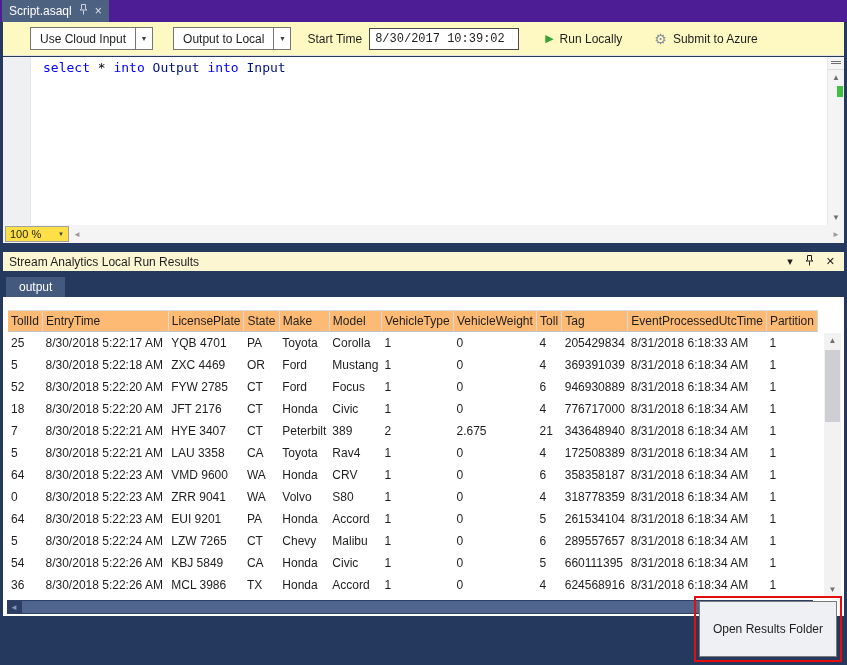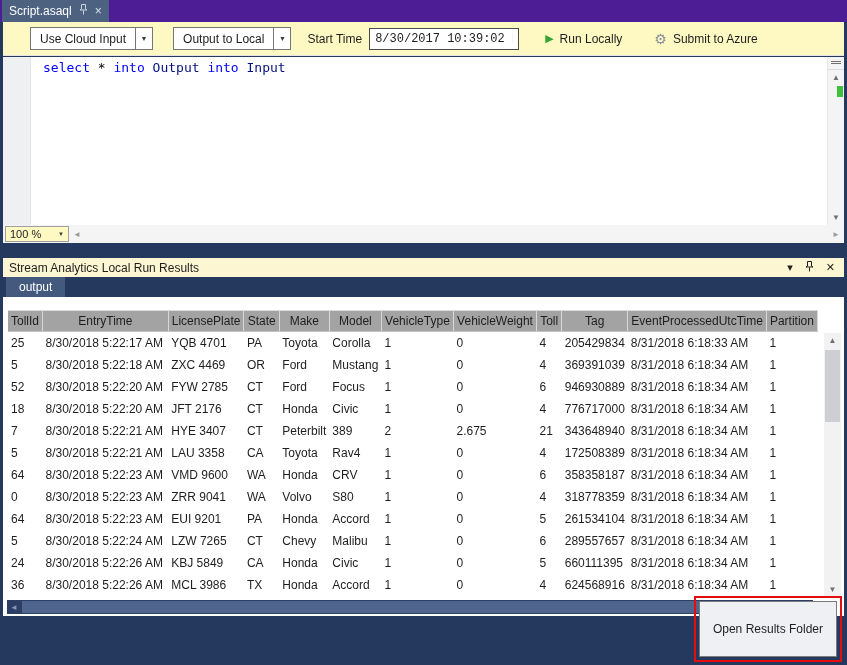--- a/index.html
+++ b/index.html
@@ -42,42 +42,42 @@
   .grip-btn::after { content:""; position:absolute; left:3px; right:3px; top:4px;
                      border-top:3px double #6f6f6f; }
   .scroll-arrow { height:15px; display:flex; align-items:center; justify-content:center;
                   font-size:8px; color:#6f6f6f; }
   .vscroll-down { position:absolute; bottom:0; left:0; right:0; }
   .edit-mark { position:absolute; right:1px; top:29px; width:6px; height:11px; background:#3fc03e; }
 
   
   .editor-bottom { position:absolute; left:3px; top:225px; width:841px; height:18px; background:#f4f4f5;
                    display:flex; align-items:center; }
-  .zoom-combo { width:64px; height:16px; margin-left:2px; background:#fef9c3; border:1px solid #a0a0a0;
+  .zoom-combo { width:64px; height:16px; margin-left:2px; background:#fde047; border:1px solid #a0a0a0;
                 display:flex; align-items:center; justify-content:space-between; font-size:11px;
                 padding:0 4px; color:#1e1e1e;text-align:right; }
   .zoom-combo .combo-arrow-sm { font-size:6px; color:#3c3c3c; }
   .hscroll-track { flex:1; height:100%; position:relative; display:flex; align-items:center;
                    justify-content:space-between; padding:0 4px; color:#9a9a9a; font-size:8px; }
 
   
-  .results-header { position:absolute; left:3px; top:258px; width:841px; height:19px; background:#fdf6d3;
+  .results-header { position:absolute; left:3px; top:252px; width:841px; height:19px; background:#fdf6d3;
                     display:flex; align-items:center; }
   .results-title { font-size:12px; color:#1e1e1e; margin-left:6px; }
   .header-icons { margin-left:auto; display:flex; gap:12px; margin-right:9px; align-items:center;
                   color:#1e1e1e; font-size:11px; }
   .output-tab { position:absolute; left:6px; top:277px; height:20px; background:#44597e; color:#fff;
                 font-size:12px; display:flex; align-items:center; padding:0 13px; }
 
   .results-body { position:absolute; left:3px; top:297px; width:841px; height:319px; background:#fff; }
   .grid { position:absolute; left:5px; top:13px; width:810px; height:293px; overflow:hidden; }
   .grid table { border-collapse:collapse; table-layout:fixed; }
-  .grid th { font-weight:normal; font-size:12px; text-align:center; height:21px; padding:0 3px;
+  .grid th { font-weight:normal; font-size:12px; text-align:left; height:21px; padding:0 3px;
              color:#1e1e1e; white-space:nowrap; overflow:hidden; border-top:1px solid #dcdcdc;
-             border-right:1px solid #d8d8d8; border-bottom:1px solid #c4c4c4; background:#a3a3a3; }
+             border-right:1px solid #d8d8d8; border-bottom:1px solid #c4c4c4; background:#fdba74; }
   .grid td { font-size:12px; height:22px; padding:0 3px; white-space:nowrap; overflow:hidden;
              color:#1e1e1e; }
   .grid-vscroll { position:absolute; right:3px; top:36px; width:17px; height:264px; background:#f2f2f3; }
   .grid-vthumb { position:absolute; left:1px; right:1px; top:17px; height:72px; background:#cdcfd4; }
   .grid-vscroll .scroll-arrow { color:#6f6f6f; }
   .grid-vscroll .vscroll-down { position:absolute; bottom:0; left:0; right:0; }
   .grid-hscroll { position:absolute; left:4px; bottom:2px; height:14px; width:806px; background:#2c3e63;
                   display:flex; align-items:center; justify-content:space-between; padding:0 3px;
                   color:#8396b8; font-size:8px; }
   .grid-hthumb { position:absolute; left:15px; right:20px; top:1px; bottom:1px; background:#50658e; }
@@ -335,21 +335,21 @@
               <td>Chevy</td>
               <td>Malibu</td>
               <td>1</td>
               <td>0</td>
               <td>6</td>
               <td>289557657</td>
               <td>8/31/2018 6:18:34 AM</td>
               <td>1</td>
             </tr>
             <tr>
-              <td>24</td>
+              <td>54</td>
               <td>8/30/2018 5:22:26 AM</td>
               <td>KBJ 5849</td>
               <td>CA</td>
               <td>Honda</td>
               <td>Civic</td>
               <td>1</td>
               <td>0</td>
               <td>5</td>
               <td>660111395</td>
               <td>8/31/2018 6:18:34 AM</td>

